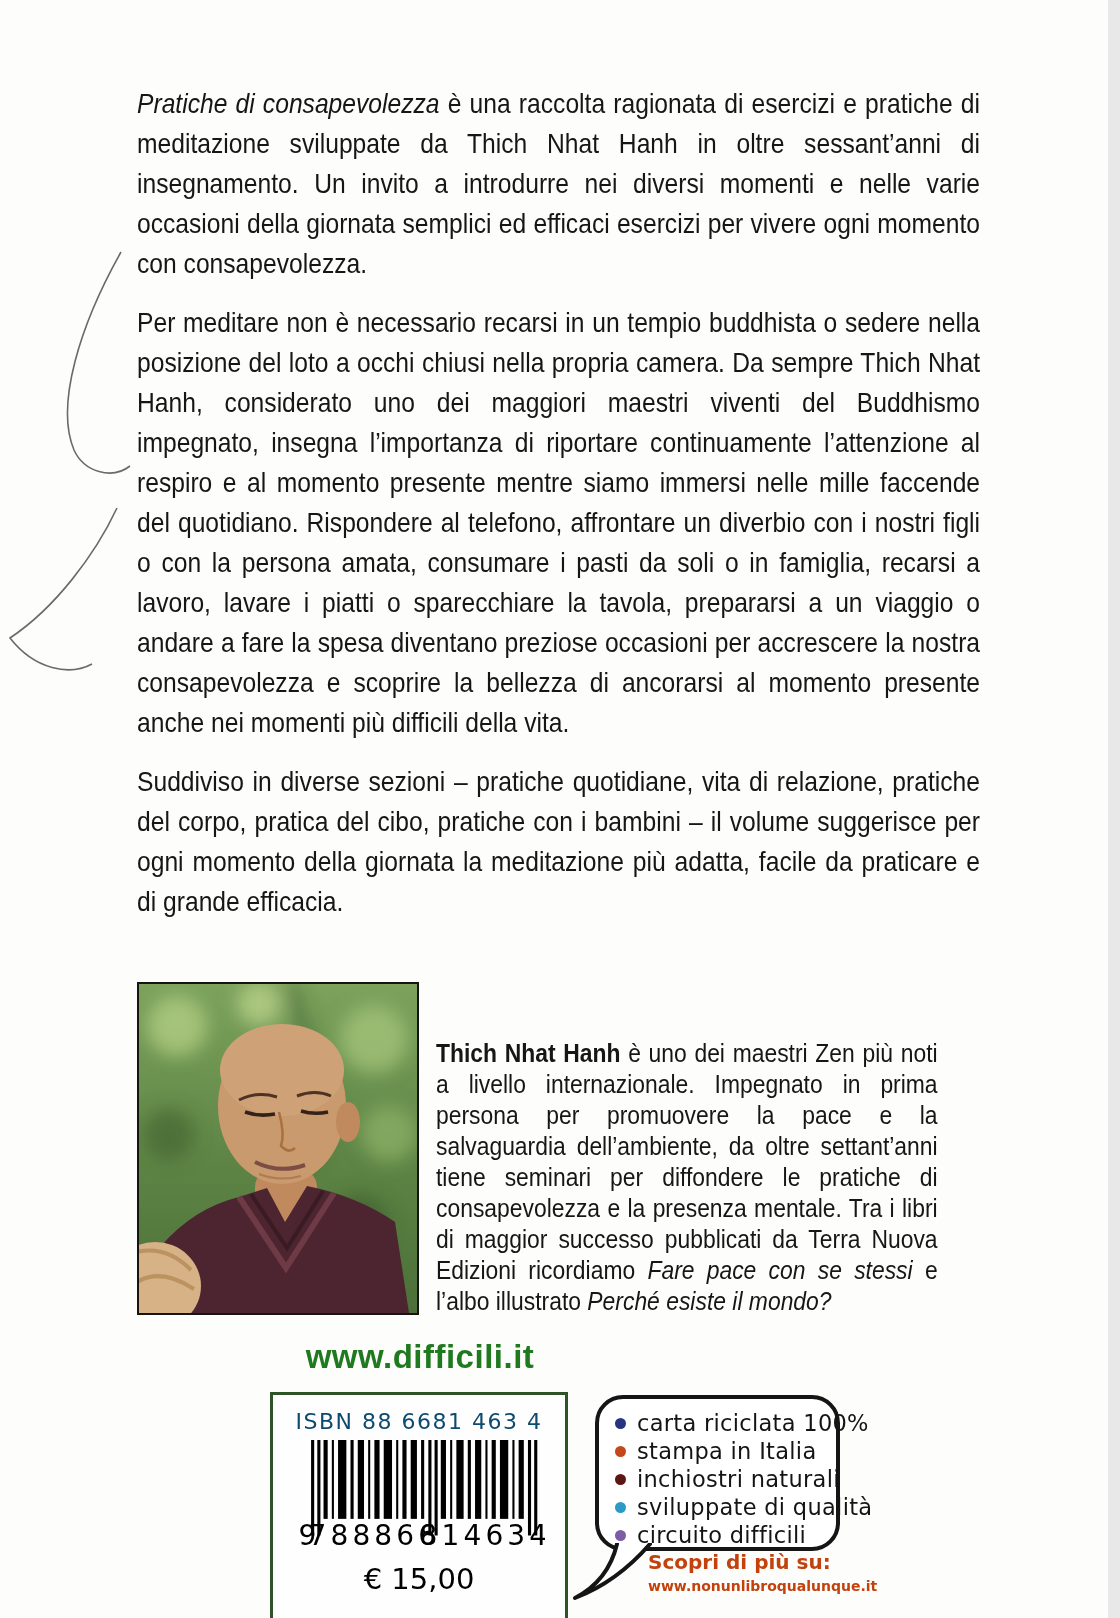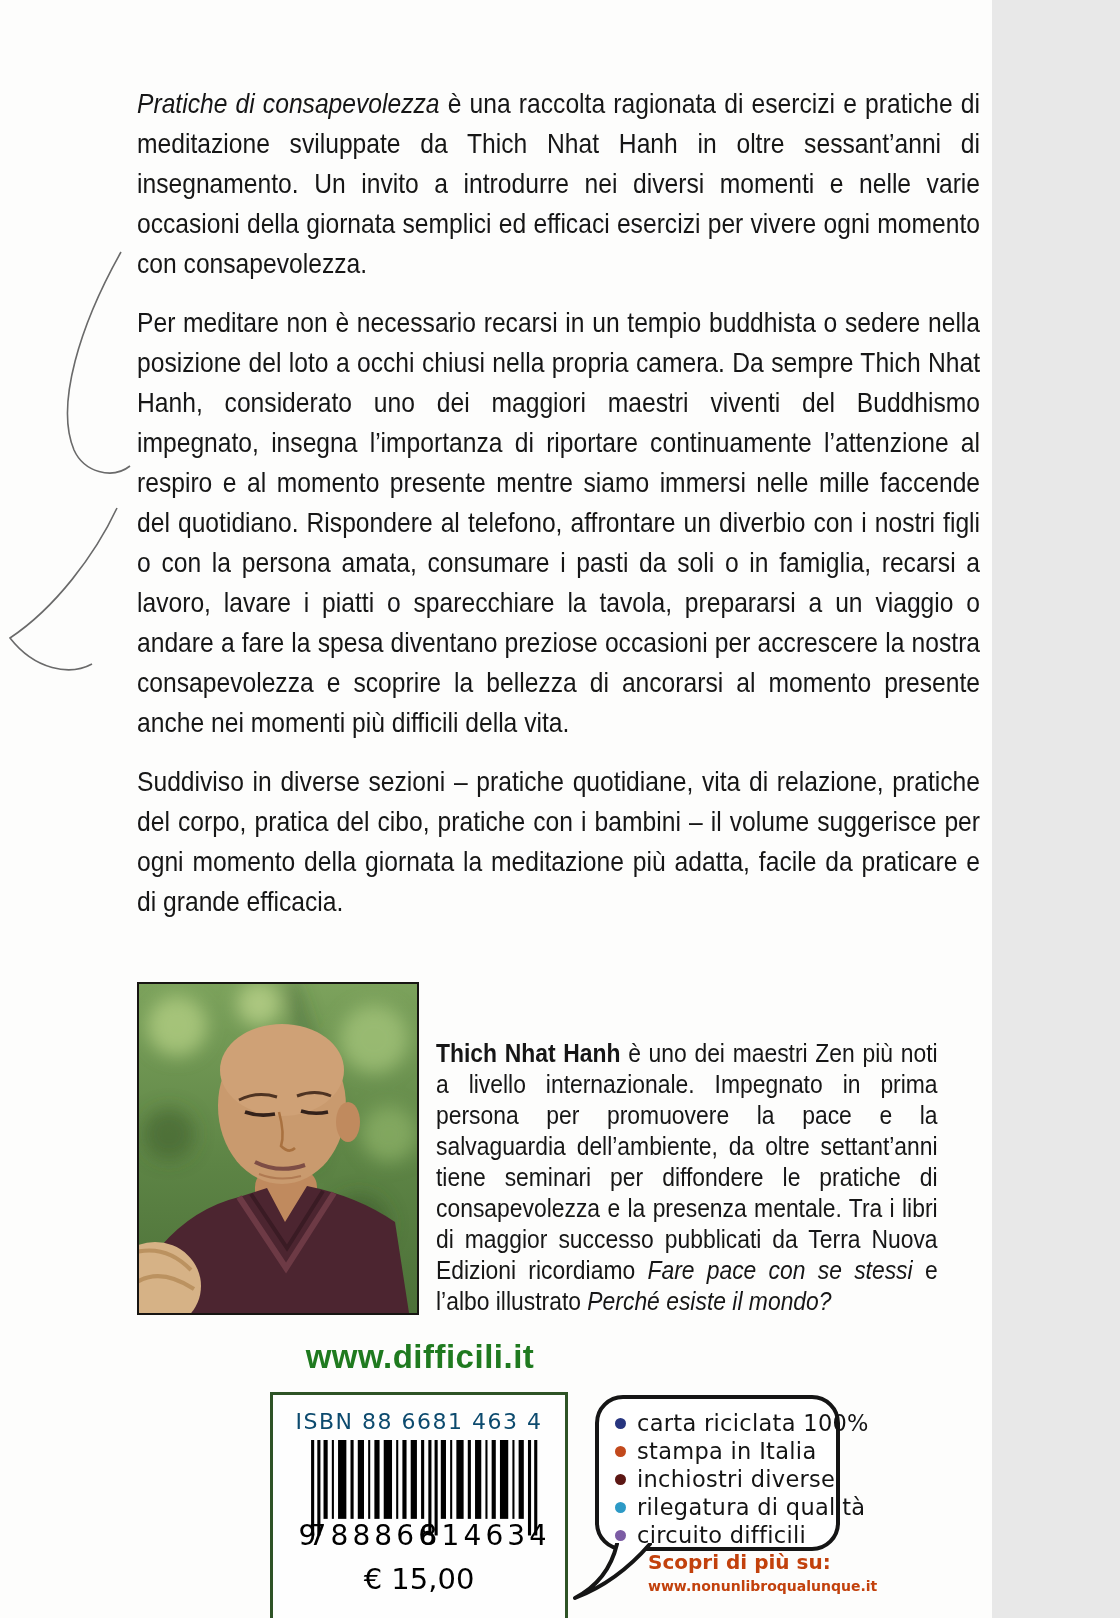--- a/index.html
+++ b/index.html
@@ -1,18 +1,18 @@
 <!DOCTYPE html>
 <html lang="it"><head>
 <meta charset="utf-8">
 <style>
   html,body{margin:0;padding:0;background:#e8e8e8;}
   .page{
     position:relative;
-    width:992px;height:1618px;
+    width:1108px;height:1618px;
     background:#fdfdfc;
     overflow:hidden;
     font-family:"Liberation Sans",sans-serif;
     color:#1b1b1b;
   }
   
   .synopsis{
     position:absolute;left:137px;top:84px;
     width:958px;
     transform:scaleX(0.88);transform-origin:0 0;
@@ -222,25 +222,25 @@
       <li>
           <span class="dot" style="background: rgb(39, 53, 127);"></span>
           <span>carta riciclata 100%</span>
         </li>
       <li>
           <span class="dot" style="background: rgb(194, 73, 28);"></span>
           <span>stampa in Italia</span>
         </li>
       <li>
           <span class="dot" style="background: rgb(92, 23, 20);"></span>
-          <span>inchiostri diverse</span>
+          <span>inchiostri naturali</span>
         </li>
       <li>
           <span class="dot" style="background: rgb(45, 154, 198);"></span>
-          <span>rilegatura di qualità</span>
+          <span>sviluppate di qualità</span>
         </li>
       <li>
           <span class="dot" style="background: rgb(124, 92, 164);"></span>
           <span>circuito difficili</span>
         </li>
     </ul>
   </div>
   <svg class="bubble-tail" width="112" height="60" viewBox="0 0 112 60" aria-hidden="true">
     <path d="M 82 1 C 62 24 36 44 7 55 C 32 42 44 22 49 1" fill="#ffffff" stroke="#151515" stroke-width="4" stroke-linecap="round" stroke-linejoin="round"></path>
   </svg>

